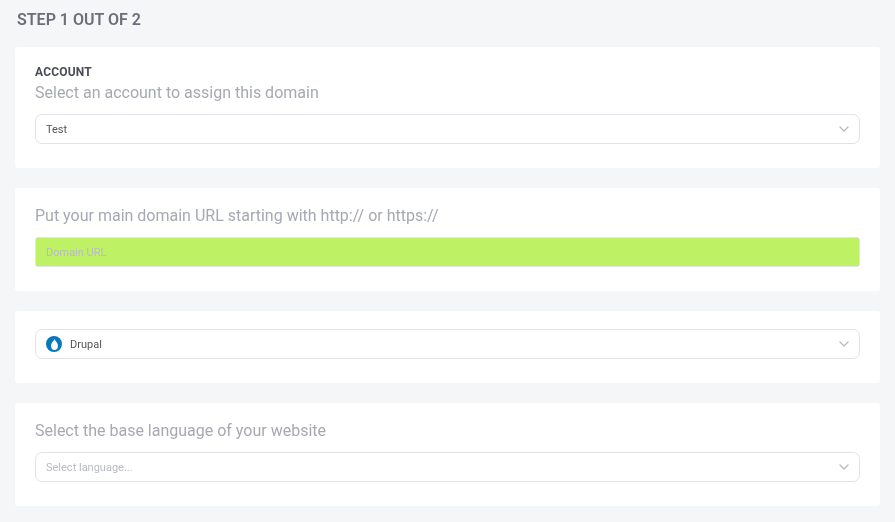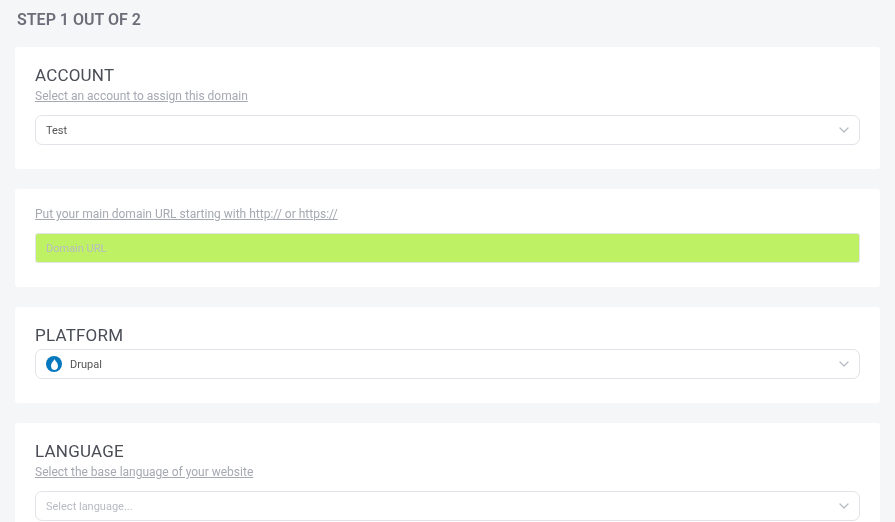--- a/index.html
+++ b/index.html
@@ -22,31 +22,30 @@
       margin-bottom: 18px;
       padding-left: 2px;
     }
     .card {
       background: #ffffff;
       border-radius: 3px;
       padding: 18px 20px 24px 20px;
       margin-bottom: 20px;
     }
     .section-title {
-      font-size: 17px;
-      font-weight: 400;
+      font-size: 12px;
+      font-weight: 700;
       color: #4a4d56;
       letter-spacing: 0.2px;
       margin-bottom: 4px;
     }
     .section-subtitle {
-      font-size: 12px;
+      font-size: 16px;
       color: #a6a9b2;
       margin-bottom: 12px;
-      text-decoration: underline;
     }
     .section-subtitle a {
       color: #4a86ff;
       text-decoration: none;
     }
     .select-box {
       width: 100%;
       border: 1px solid #e1e3e8;
       border-radius: 7px;
       background: #ffffff;
@@ -114,36 +113,34 @@
       </svg>
   </div>
 </div>
 
 <div class="card">
   <div class="section-subtitle">Put your main domain URL starting with http:// or https://</div>
   <input type="text" class="text-input" placeholder="Domain URL" style="">
 </div>
 
 <div class="card">
-  <div class="section-title">PLATFORM</div>
   <div class="select-box">
     <span class="platform-icon">
       <svg viewBox="0 0 24 32">
           <path fill="#ffffff" d="M12 0 C10 6 2 10 2 20 C2 27 6 32 12 32 C18 32 22 27 22 20 C22 10 14 6 12 0 Z"></path>
         </svg>
     </span>
     <span>Drupal</span>
     <svg class="chevron" width="10" height="6" viewBox="0 0 10 6">
         <path d="M1 1 L5 5 L9 1" stroke="#b8bbc3" stroke-width="1.3" fill="none" stroke-linecap="round" stroke-linejoin="round"></path>
       </svg>
   </div>
 </div>
 
 <div class="card">
-  <div class="section-title">LANGUAGE</div>
   <div class="section-subtitle">Select the base language of your website</div>
   <div class="select-box placeholder">
     <span>Select language...</span>
     <svg class="chevron" width="10" height="6" viewBox="0 0 10 6">
         <path d="M1 1 L5 5 L9 1" stroke="#b8bbc3" stroke-width="1.3" fill="none" stroke-linecap="round" stroke-linejoin="round"></path>
       </svg>
   </div>
 </div>
 
 </body></html>

